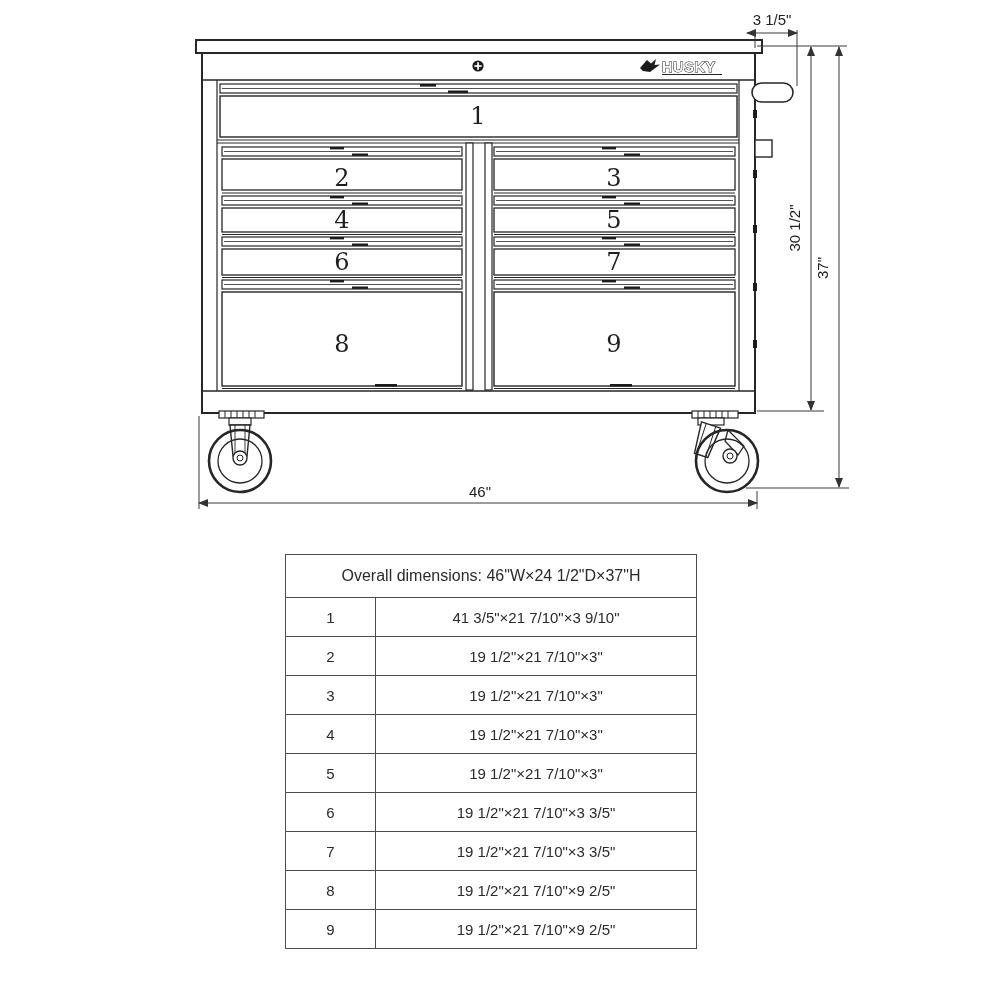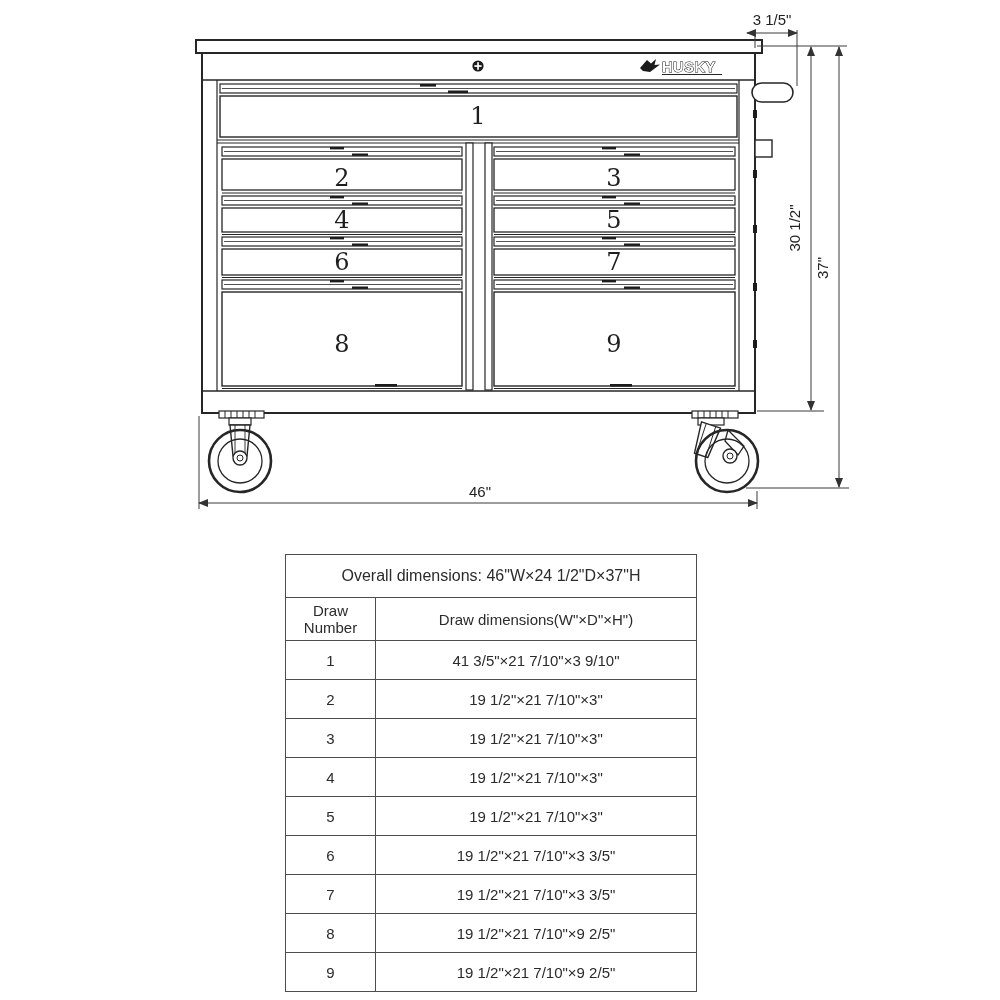--- a/index.html
+++ b/index.html
@@ -240,24 +240,20 @@
   <table class="dim-table">
     <colgroup>
         <col class="col-num">
         <col>
       </colgroup>
     <tbody>
       <tr>
         <td class="title-cell" colspan="2">Overall dimensions: 46"W×24 1/2"D×37"H</td>
       </tr>
       <tr>
-        <td class="head-cell">Draw Number</td>
-        <td class="head-cell">Draw dimensions(W"×D"×H")</td>
-      </tr>
-      <tr>
         <td class="data-cell">1</td>
         <td class="data-cell">41 3/5"×21 7/10"×3 9/10"</td>
       </tr>
       <tr>
         <td class="data-cell">2</td>
         <td class="data-cell">19 1/2"×21 7/10"×3"</td>
       </tr>
       <tr>
         <td class="data-cell">3</td>
         <td class="data-cell">19 1/2"×21 7/10"×3"</td>

